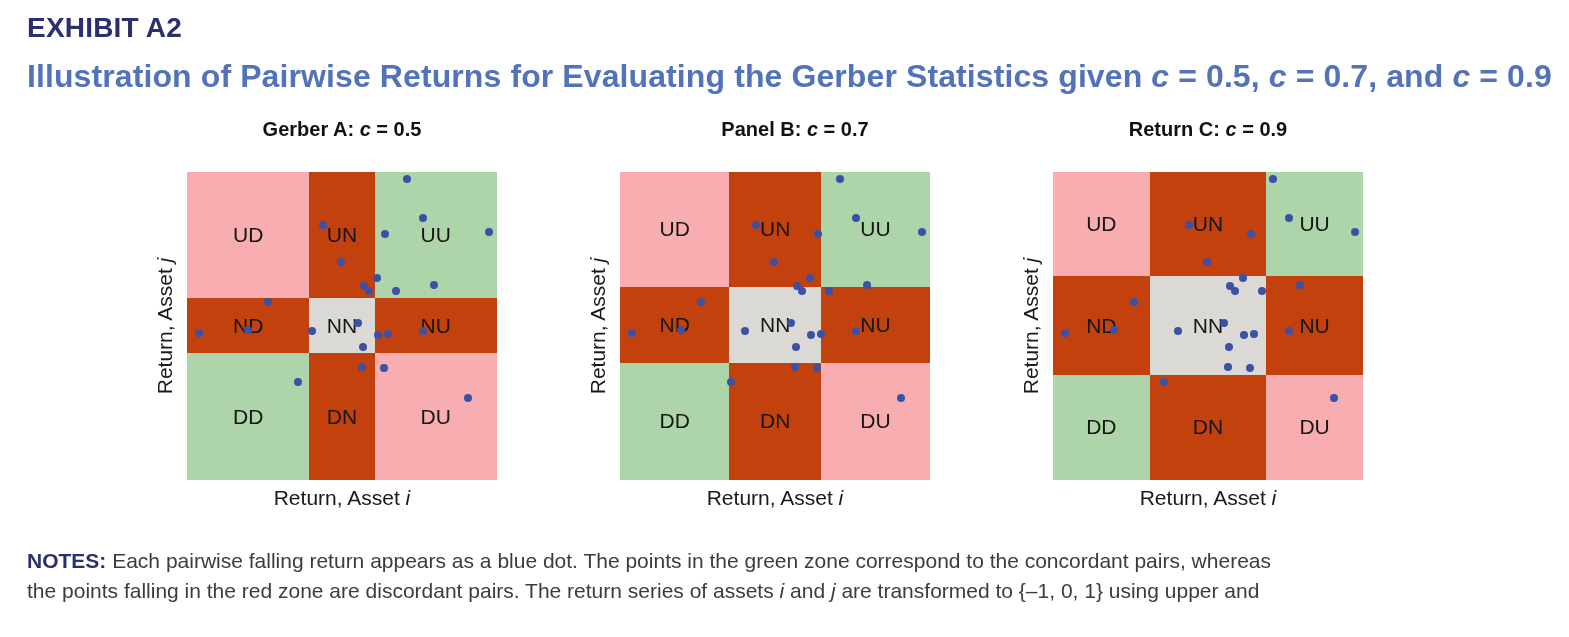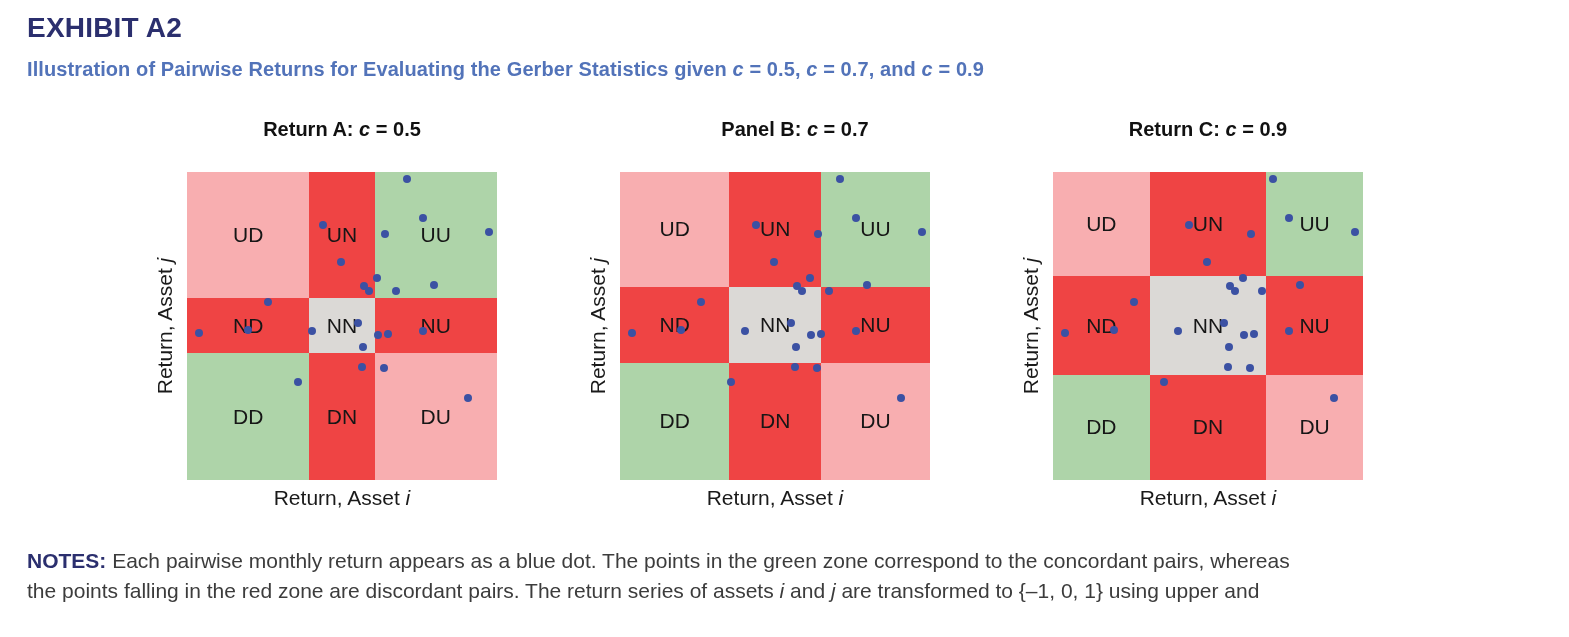--- a/index.html
+++ b/index.html
@@ -9,28 +9,28 @@
   }
   .it{font-style:italic;}
   .bd{font-weight:700;margin-top:14px;}
   .navy{color:#2b2f6e;font-weight:700;}
   #exhibit-label{
     position:absolute;left:27px;top:12px;
     font-size:28px;font-weight:800;color:#2b2f6e;letter-spacing:.2px;
   }
   #figure-subtitle{
     position:absolute;left:27px;top:58px;
-    font-size:20px;font-weight:700;color:#5273b9;letter-spacing:.1px;
+    font-size:32px;font-weight:700;color:#5273b9;letter-spacing:.1px;
   }
   .panel-title{
     position:absolute;top:118px;text-align:center;
     font-size:20px;font-weight:700;color:#111;
   }
   .plot{
-    position:absolute;top:172px;width:310px;height:308px;background:#ef4444;
+    position:absolute;top:172px;width:310px;height:308px;background:#c2410c;
   }
   .zone{position:absolute;}
   .zone-label{
     position:absolute;transform:translate(-50%,-50%);
     font-size:21px;color:#161616;z-index:2;white-space:nowrap;
   }
   .dot{
     position:absolute;width:8px;height:8px;border-radius:50%;
     background:#3b51a3;transform:translate(-50%,-50%);z-index:3;
   }
@@ -49,21 +49,21 @@
   .notes-line{white-space:nowrap;}
 </style>
 </head>
 <body>
 
 <div id="exhibit-label">EXHIBIT A2</div>
 
 <div id="figure-subtitle"><span>Illustration of Pairwise Returns for Evaluating the Gerber Statistics given </span><span class="it">c</span><span> = 0.5, </span><span class="it">c</span><span> = 0.7, and </span><span class="it">c</span><span> = 0.9</span></div>
 
 <div id="figure-panels">
-    <div class="panel-title" style="left: 187px; width: 310px;"><span>Return A: </span><span class="it">c</span><span> = 0.5</span></div>
+    <div class="panel-title" style="left: 187px; width: 310px;"><span>Gerber A: </span><span class="it">c</span><span> = 0.5</span></div>
     <div class="y-axis-label" style="left: 165px; top: 326px;"><span>Return, Asset </span><span class="it">j</span></div>
     <div class="x-axis-label" style="left: 187px; width: 310px;"><span>Return, Asset </span><span class="it">i</span></div>
     <div class="plot" style="left: 187px;">
       <div class="zone" style="left: 0%; top: 0%; width: 39.5%; height: 40.9%; background: rgb(248, 174, 176);"></div>
       <div class="zone" style="left: 60.5%; top: 0%; width: 39.5%; height: 40.9%; background: rgb(174, 212, 169);"></div>
       <div class="zone" style="left: 39.5%; top: 40.9%; width: 21%; height: 17.9%; background: rgb(219, 217, 214);"></div>
       <div class="zone" style="left: 0%; top: 58.8%; width: 39.5%; height: 41.2%; background: rgb(174, 212, 169);"></div>
       <div class="zone" style="left: 60.5%; top: 58.8%; width: 39.5%; height: 41.2%; background: rgb(248, 174, 176);"></div>
       <div class="zone-label" style="left: 19.75%; top: 20.45%;">UD</div>
       <div class="zone-label" style="left: 50%; top: 20.45%;">UN</div>
@@ -181,15 +181,15 @@
       <div class="dot" style="left: 76.2%; top: 51.5%; background: rgb(59, 81, 163);"></div>
       <div class="dot" style="left: 56.9%; top: 56.9%; background: rgb(59, 81, 163);"></div>
       <div class="dot" style="left: 56.6%; top: 63.4%; background: rgb(59, 81, 163);"></div>
       <div class="dot" style="left: 63.7%; top: 63.5%; background: rgb(59, 81, 163);"></div>
       <div class="dot" style="left: 35.7%; top: 68.1%; background: rgb(59, 81, 163);"></div>
       <div class="dot" style="left: 90.8%; top: 73.5%; background: rgb(59, 81, 163);"></div>
     </div>
   </div>
 
 <div id="figure-notes">
-    <div class="notes-line"><span class="bd navy">NOTES:</span><span> Each pairwise monthly return appears as a blue dot. The points in the green zone correspond to the concordant pairs, whereas</span></div>
+    <div class="notes-line"><span class="bd navy">NOTES:</span><span> Each pairwise falling return appears as a blue dot. The points in the green zone correspond to the concordant pairs, whereas</span></div>
     <div class="notes-line"><span>the points falling in the red zone are discordant pairs. The return series of assets </span><span class="it">i</span><span> and </span><span class="it">j</span><span> are transformed to {–1, 0, 1} using upper and</span></div>
   </div>
 
 </body></html>

